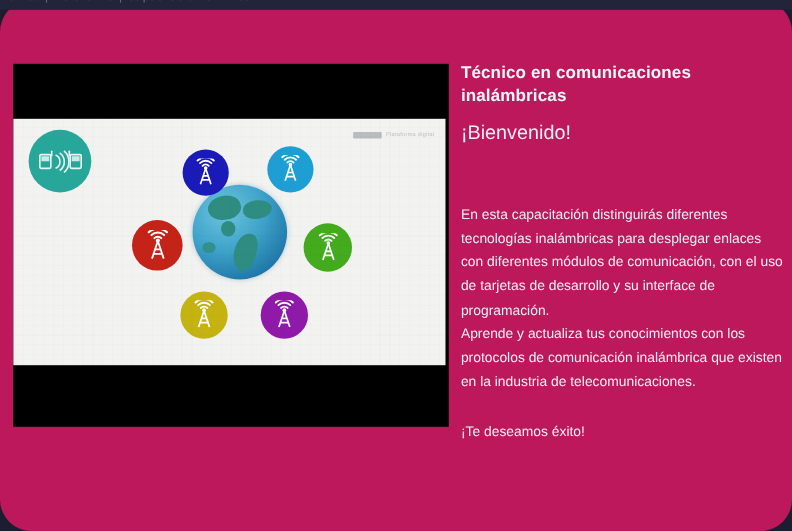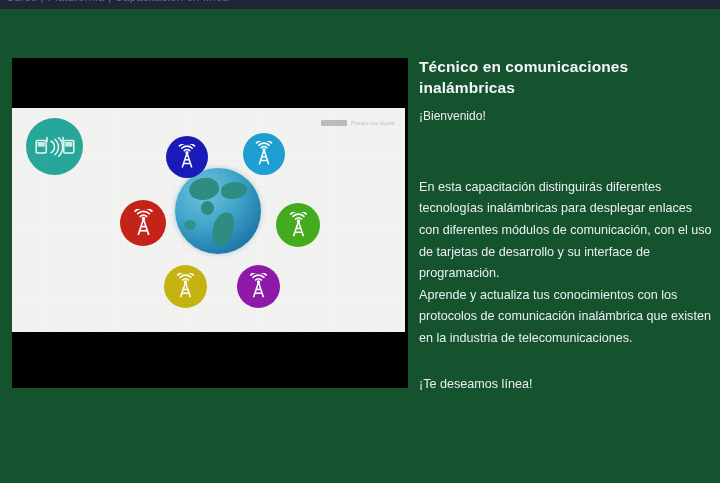--- a/index.html
+++ b/index.html
@@ -6,21 +6,22 @@
   * { box-sizing: border-box; margin: 0; padding: 0; }
   html, body {
     width: 720px; height: 483px;
     background: #1b1d30;
     font-family: "Liberation Sans", sans-serif;
     overflow: hidden;
   }
   #page {
     position: relative;
     width: 720px; height: 483px;
-    background: #14532d;
+    background: #be185d;
+    border-radius: 29px;
   }
 
   
   #top-strip {
     position: absolute; left: 0; top: 0;
     width: 720px; height: 9px;
     background: #22243a;
     overflow: hidden;
   }
   #top-strip .ghost-text {
@@ -120,21 +121,21 @@
   }
   #course-title {
     font-size: 15.5px;
     font-weight: bold;
     color: #f4f5f8;
     line-height: 1.38;
     letter-spacing: .1px;
     margin-bottom: 9px;
   }
   #welcome-line {
-    font-size: 12px;
+    font-size: 18px;
     color: #eceef3;
     line-height: 1.4;
   }
   #course-body {
     margin-top: 52px;
     font-size: 12.6px;
     color: #eceef3;
     line-height: 1.72;
     white-space: pre-line;
   }
@@ -290,16 +291,16 @@
 
     </div>
   </div>
 
   <div id="content-col">
     <div id="course-title">Técnico en comunicaciones inalámbricas</div>
     <div id="welcome-line">¡Bienvenido!</div>
     <div id="course-body">En esta capacitación distinguirás diferentes tecnologías inalámbricas para desplegar enlaces con diferentes módulos de comunicación, con el uso
 de tarjetas de desarrollo y su interface de programación.
 Aprende y actualiza tus conocimientos con los protocolos de comunicación inalámbrica que existen en la industria de telecomunicaciones.</div>
-    <div id="closing-line">¡Te deseamos línea!</div>
+    <div id="closing-line">¡Te deseamos éxito!</div>
   </div>
 
 </div>
 
 </body></html>

